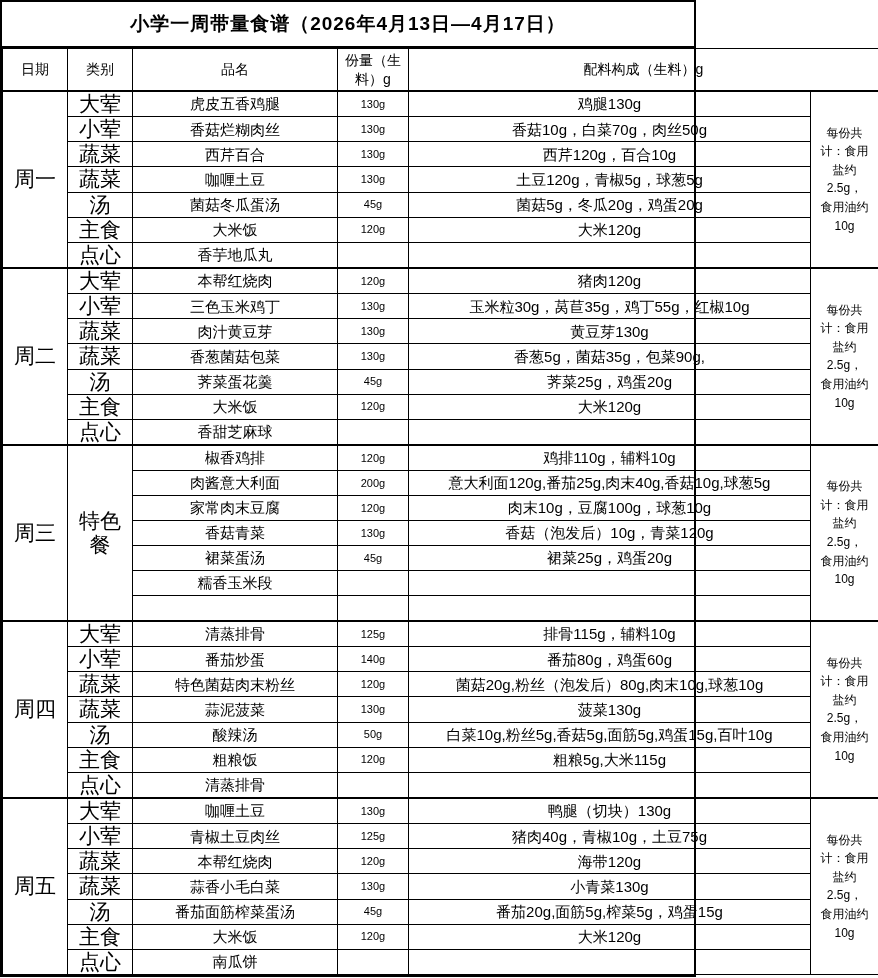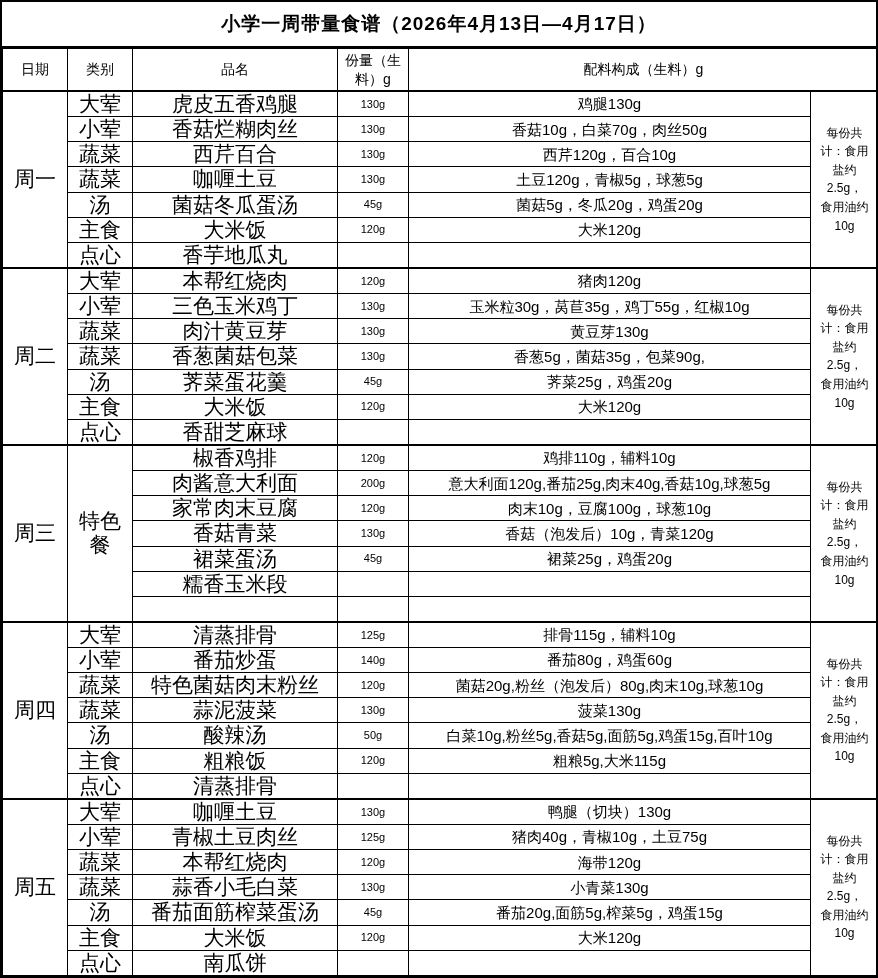--- a/index.html
+++ b/index.html
@@ -1,21 +1,21 @@
 <!DOCTYPE html>
 <html><head>
 <meta charset="utf-8">
 <style>
   html, body {
     margin: 0;
     padding: 0;
     background: #ffffff;
   }
   .sheet {
-    width: 878px;
+    width: 696px;
     box-sizing: border-box;
     border: 2px solid #000;
     font-family: "Liberation Sans", sans-serif;
     color: #000;
     background: #fff;
   }
   .title-bar {
     height: 44px;
     border-bottom: 2px solid #000;
     display: flex;
@@ -46,21 +46,21 @@
     line-height: 1.35;
   }
   tbody td {
     height: 24px;
     font-size: 15px;
     line-height: 1.15;
   }
   td.day-cell, td.category-cell {
     font-size: 21px;
   }
-  td.dish-cell { font-size: 21px; }
+  td.dish-cell { font-size: 15px; }
   td.portion-cell { font-size: 11px; }
   td.ingredients-cell {
     text-align: left;
     padding-left: 6px;
   }
   td.note-cell {
     border-left: 2px solid #000;
     white-space: pre-line;
     font-size: 12px;
     line-height: 1.55;

